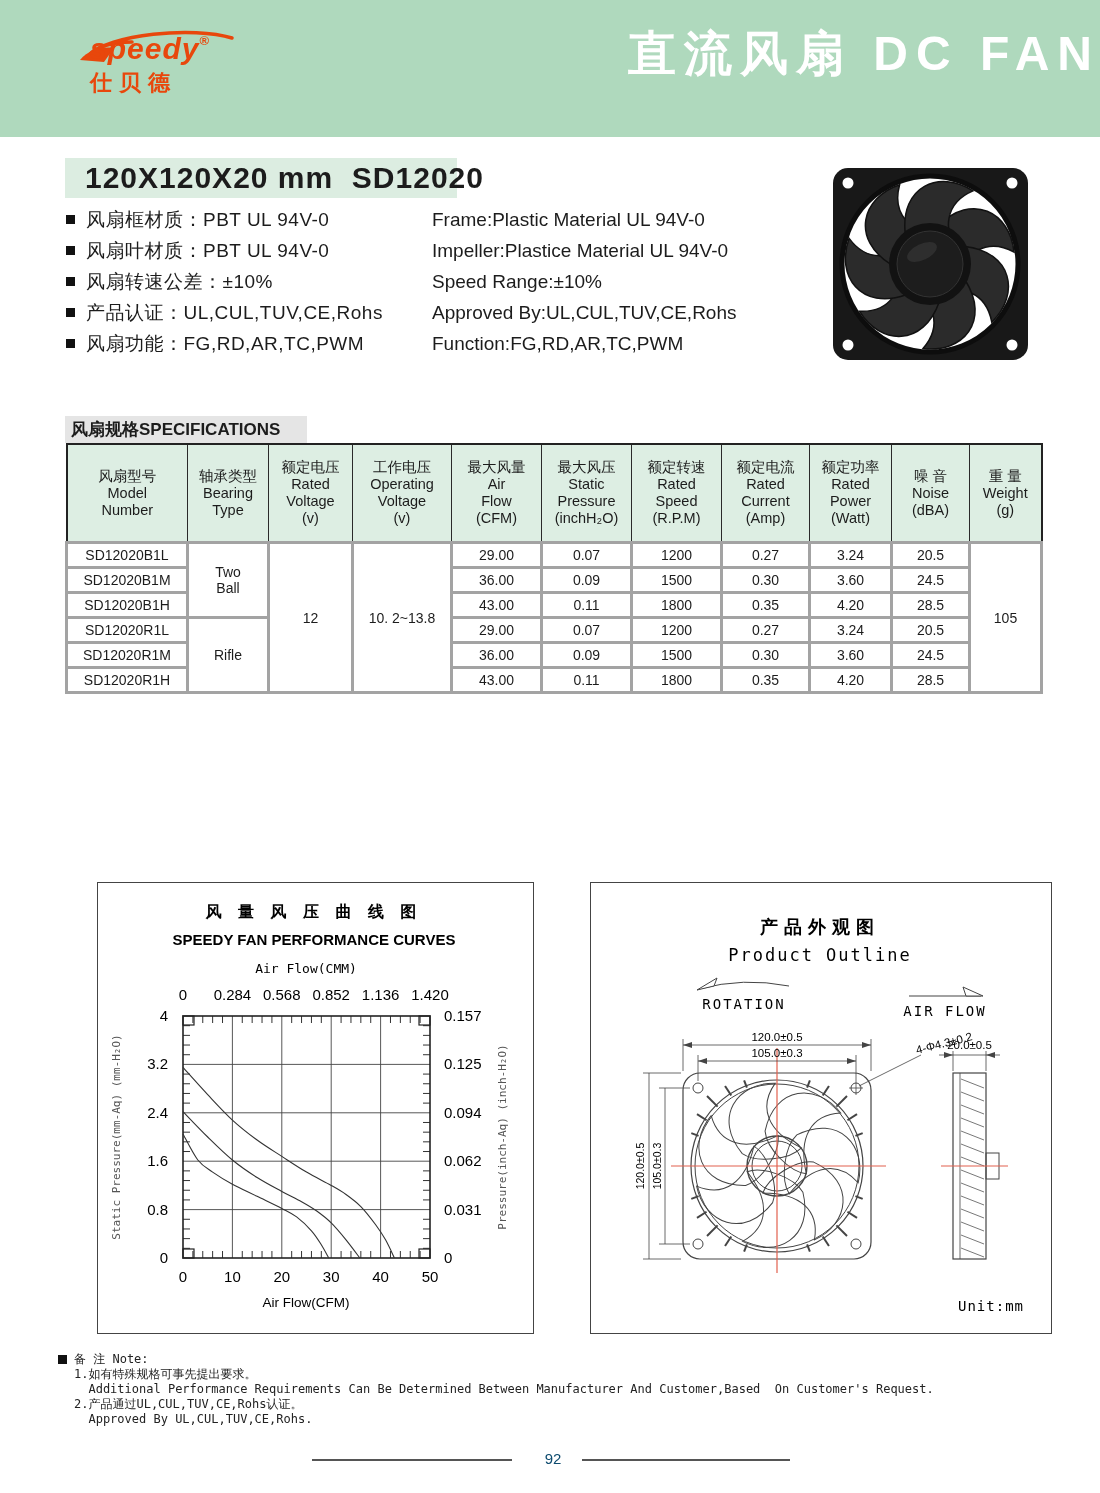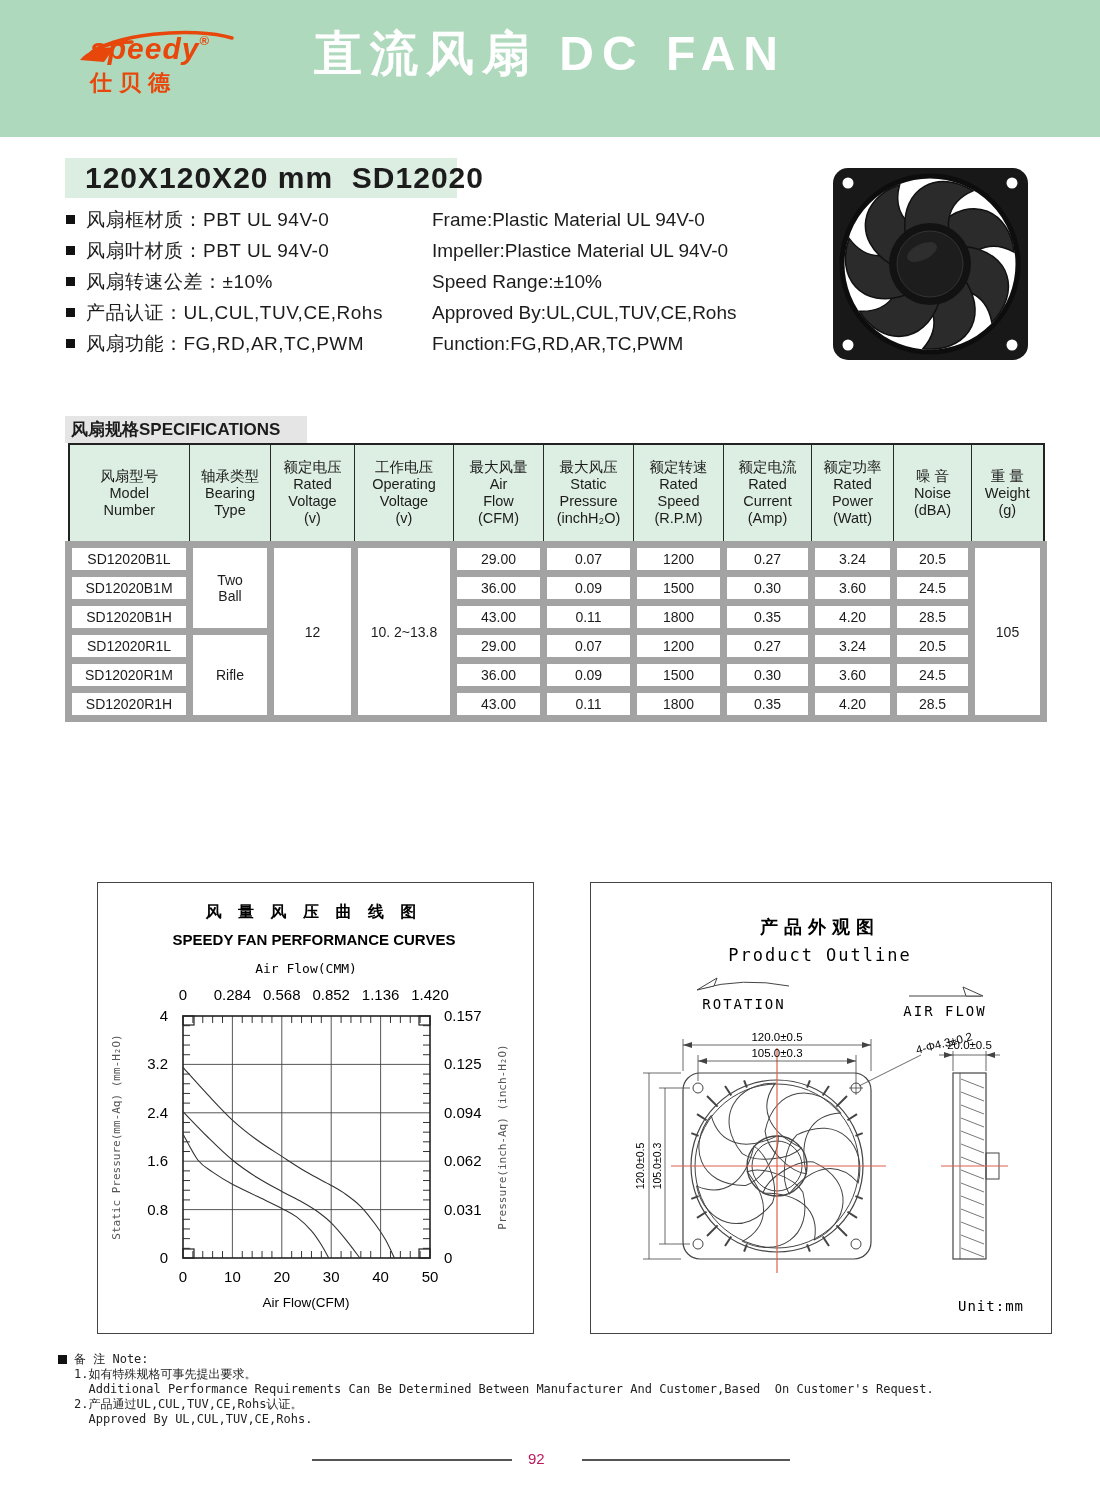--- a/index.html
+++ b/index.html
@@ -3,46 +3,46 @@
 <meta charset="utf-8">
 <style>
   html,body{margin:0;padding:0;background:#fff;}
   body{width:1100px;height:1493px;position:relative;font-family:"Liberation Sans",sans-serif;color:#1c1c1c;}
   .banner{position:absolute;left:0;top:0;width:1100px;height:137px;background:#afd9bd;}
   .logo{position:absolute;left:84px;top:22px;width:180px;height:80px;color:#e8470c;}
   .logo-swoosh{position:absolute;left:-10px;top:4px;}
   .logo-word{position:absolute;left:6px;top:10px;font-size:30px;font-weight:bold;font-style:italic;letter-spacing:1px;}
   .logo-reg{font-size:13px;font-style:normal;vertical-align:14px;}
   .logo-cn{position:absolute;left:6px;top:46px;font-size:22px;font-weight:bold;letter-spacing:7px;}
-  .banner-title{position:absolute;left:0;top:22px;width:1100px;text-align:center;font-size:48px;font-weight:bold;color:#fff;letter-spacing:8px;margin:0;}
+  .banner-title{position:absolute;left:0;top:22px;width:1100px;text-align:right;font-size:48px;font-weight:bold;color:#fff;letter-spacing:8px;margin:0;}
   .product-title{position:absolute;left:65px;top:158px;width:392px;height:40px;background:#dcede1;font-size:30px;font-weight:bold;letter-spacing:1px;line-height:40px;padding-left:20px;box-sizing:border-box;white-space:pre;}
   .bullets{position:absolute;left:66px;top:204px;width:740px;text-align:right;}
   .bullet-row{position:relative;height:31px;line-height:31px;font-size:19px;}
   .bullet-sq{position:absolute;left:0;top:11px;width:9px;height:9px;background:#111;}
   .bullet-cn{position:absolute;left:20px;top:0;letter-spacing:0.5px;}
   .bullet-en{position:absolute;left:366px;top:0;}
   .fan-photo{position:absolute;left:815px;top:163px;width:265px;height:222px;}
   .spec-head{position:absolute;left:65px;top:416px;width:242px;height:27px;background:#e5e5e5;font-size:17px;font-weight:bold;line-height:27px;padding-left:6px;box-sizing:border-box;}
   .spec-table-wrap{position:absolute;left:65px;top:443px;width:975px;}
   table.spec{border-collapse:collapse;width:975px;table-layout:fixed;border:2px solid #222;}
   table.spec th{background:#ddeee3;font-weight:normal;font-size:14.5px;line-height:17px;height:92px;border:1px solid #2a2a2a;padding:2px 1px;}
-  table.spec td{border:7px solid #a3a3a3;text-align:center;font-size:14px;height:20px;padding:1px 2px;line-height:16px;}
+  table.spec td{border:3px solid #a3a3a3;text-align:center;font-size:14px;height:20px;padding:1px 2px;line-height:16px;}
   td.model{text-align:left;padding-left:7px;}
   .figures .box{position:absolute;border:1px solid #444;background:#fff;}
   .chart-box{left:65px;top:882px;width:435px;height:450px;margin-left:32px;}
   .outline-box{left:590px;top:882px;width:460px;height:450px;}
   .notes{position:absolute;left:58px;top:1352px;font-family:"DejaVu Sans Mono",monospace;font-size:12px;line-height:15px;color:#222;}
   .notes .nh{position:relative;padding-left:16px;}
   .notes .nsq{position:absolute;left:0;top:3px;width:9px;height:9px;background:#111;}
   .notes .ni{padding-left:16px;white-space:pre;}
   .footer{position:absolute;left:0;top:1450px;width:1100px;height:20px;}
   .footer .fl{position:absolute;top:9px;height:0;border-top:2px solid #555;}
   .footer .l1{left:312px;width:200px;}
   .footer .l2{left:582px;width:208px;}
-  .footer .pg{position:absolute;left:528px;top:0;width:50px;text-align:left;font-size:15px;color:#be185d;}
+  .footer .pg{position:absolute;left:528px;top:0;width:50px;text-align:center;font-size:15px;color:#0c4a6e;}
   svg text{font-family:"Liberation Sans",sans-serif;}
   svg text.mono{font-family:"DejaVu Sans Mono",monospace;}
 </style>
 </head>
 <body>
 
 <div class="banner">
   <div class="logo">
     <svg class="logo-swoosh" width="190" height="50" viewBox="0 0 190 50">
       <path d="M14 30 C 34 8, 120 0, 158 12 M14 30 C 22 20, 40 16, 58 16" fill="none" stroke="#e8470c" stroke-width="3.5" stroke-linecap="round"></path>

